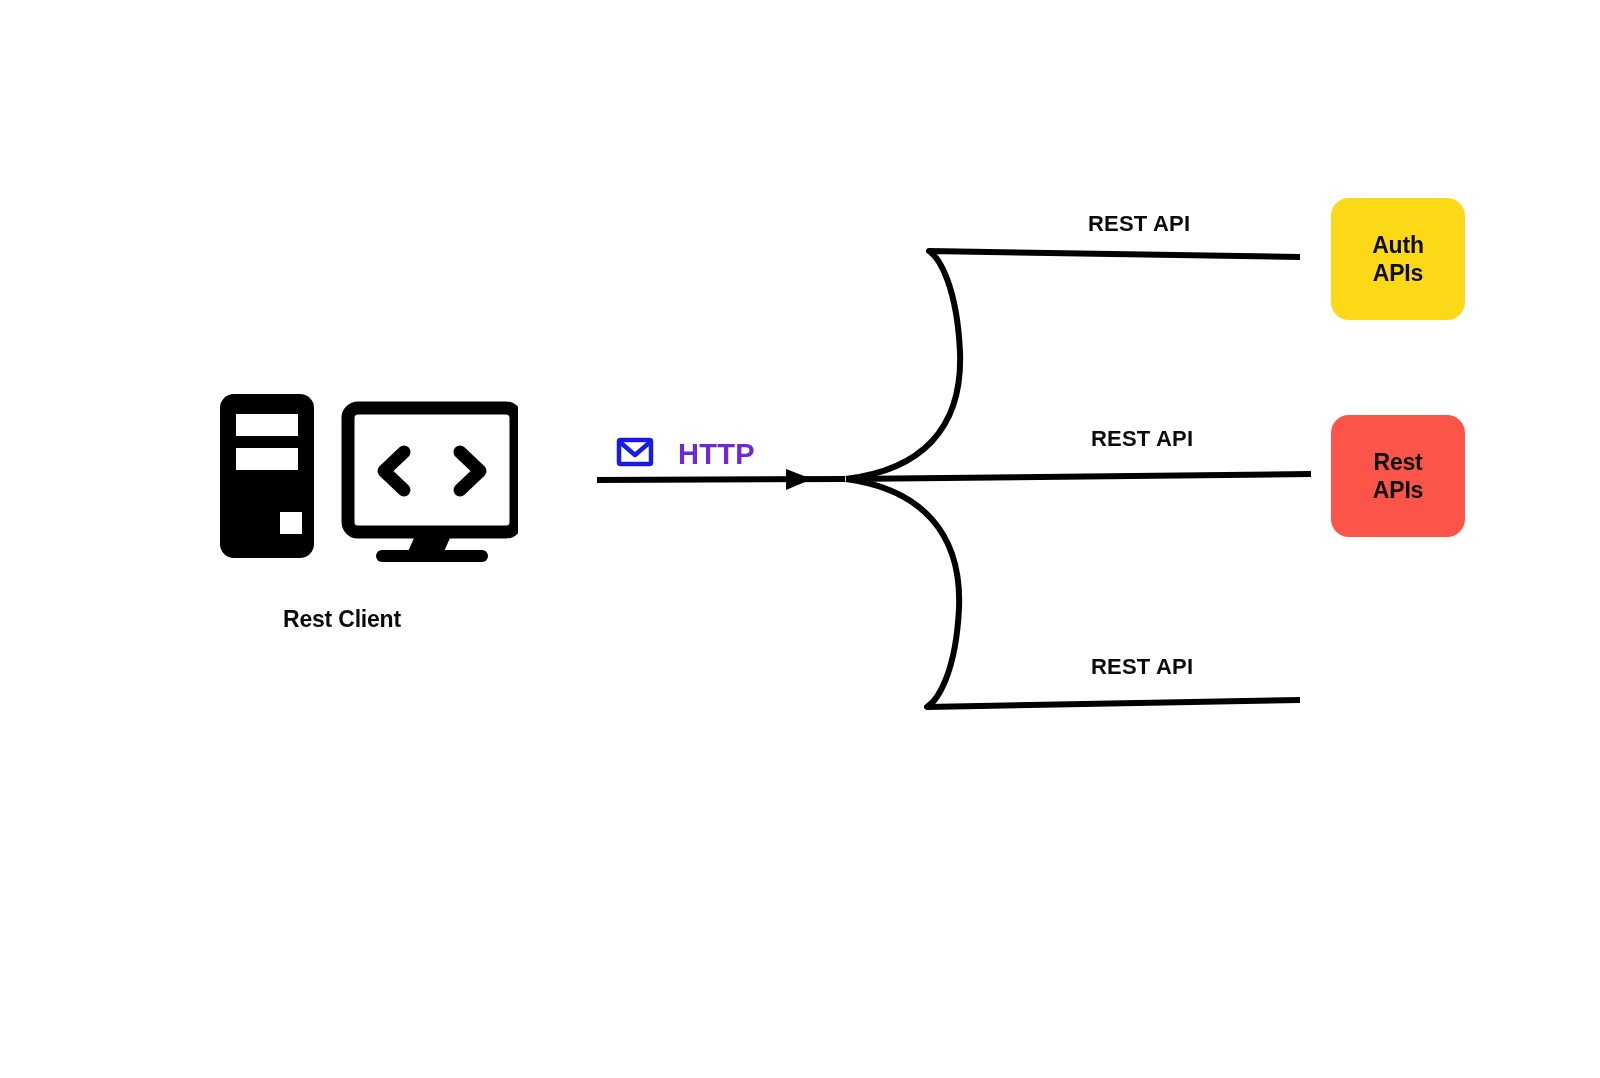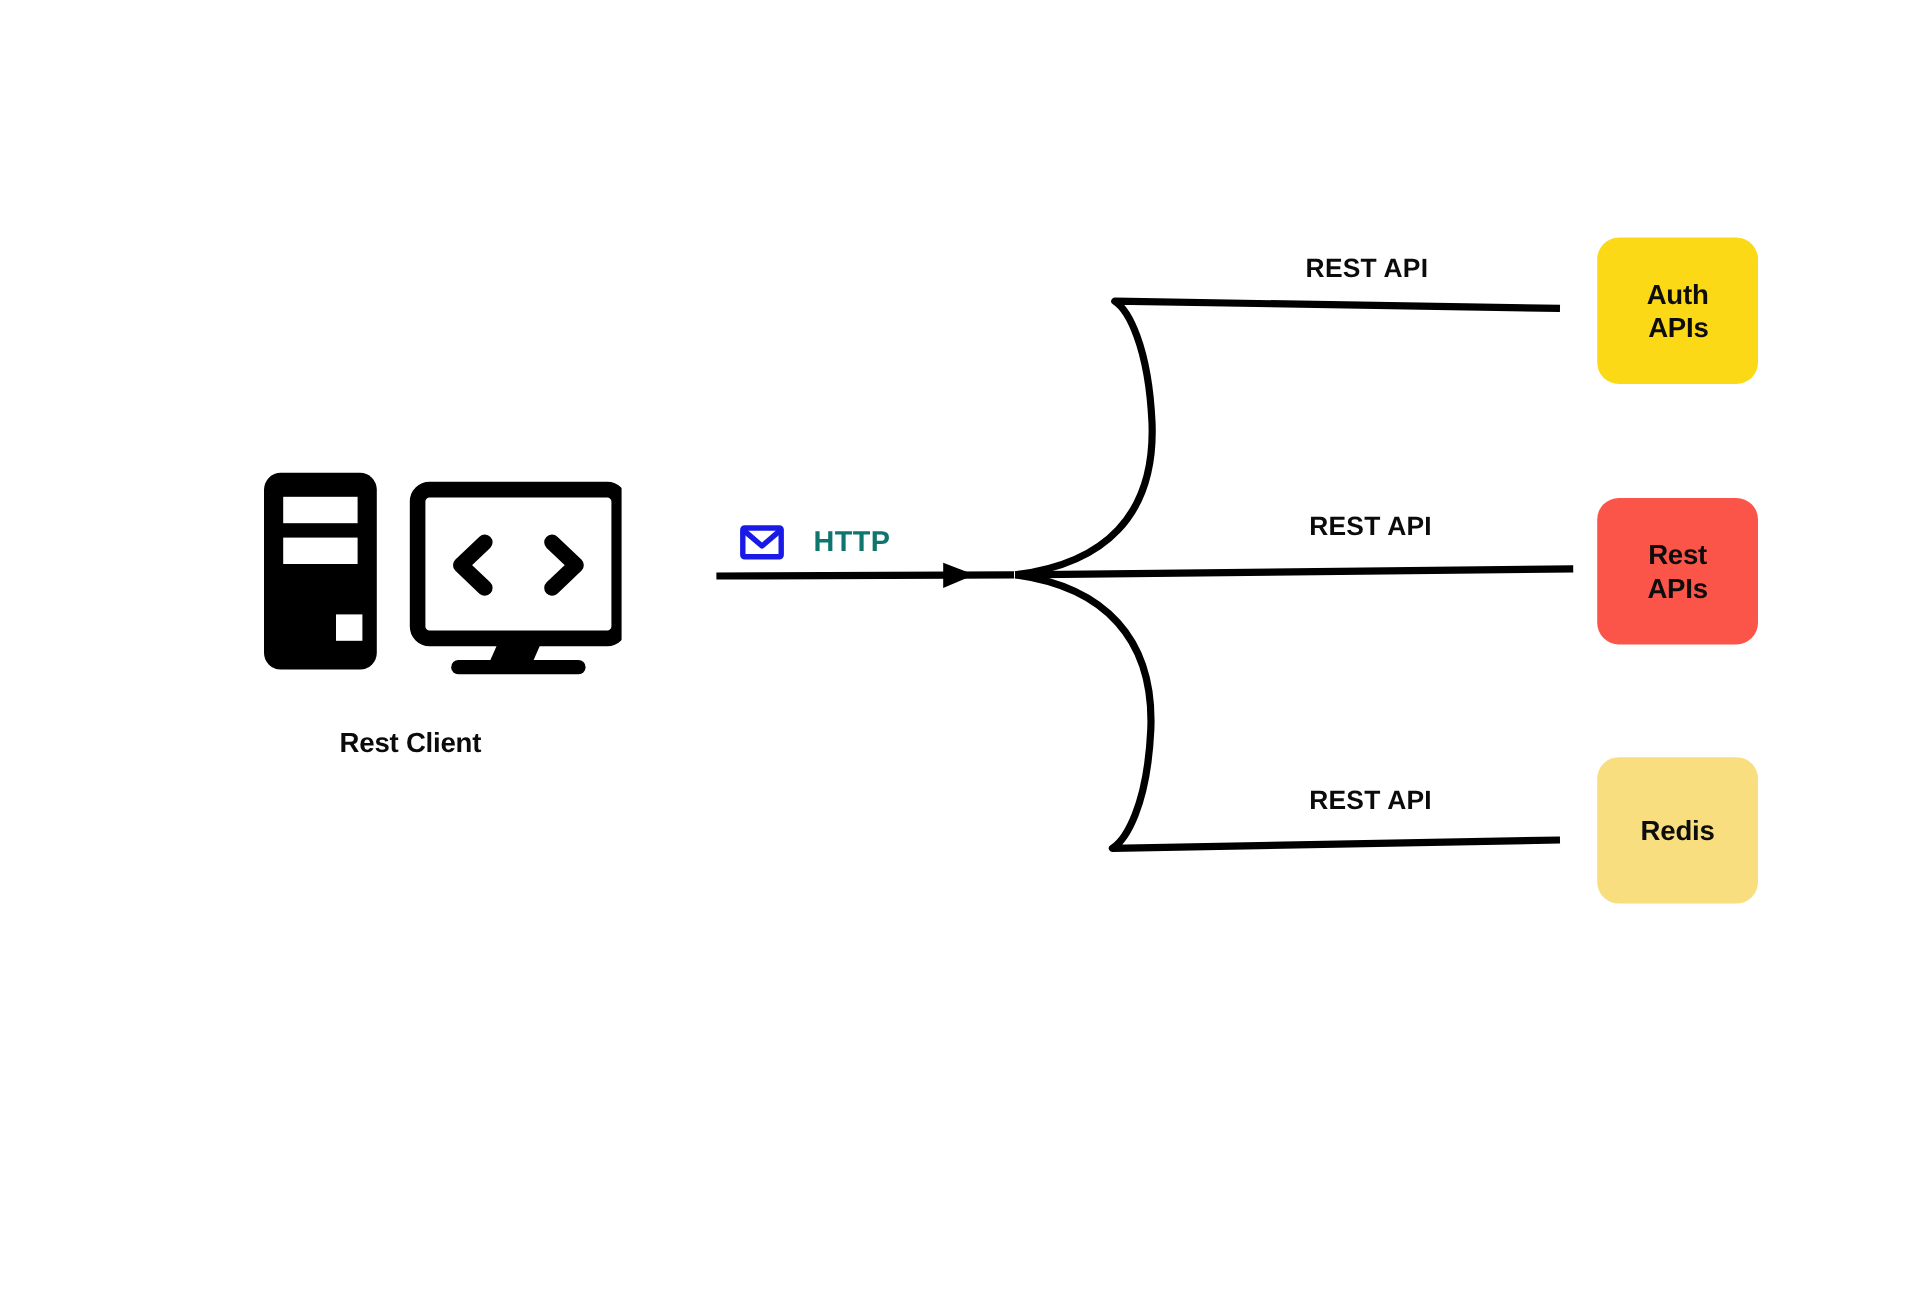--- a/index.html
+++ b/index.html
@@ -57,22 +57,22 @@
     font-weight: bold;
     font-size: 23px;
     color: #0b0b0b;
     white-space: nowrap;
     letter-spacing: -0.2px;
     font-family: "Liberation Sans", sans-serif;
   }
   .protocol-label {
     position: absolute;
     font-weight: bold;
-    font-size: 24px;
-    color: #0f766e;
+    font-size: 29px;
+    color: #6d28d9;
     white-space: nowrap;
     letter-spacing: 0.3px;
     font-family: "Liberation Sans", sans-serif;
   }
   .icon-wrap {
     position: absolute;
   }
 </style>
 </head>
 <body style="background: rgb(255, 255, 255);">
@@ -129,33 +129,28 @@
   </div>
 
   <div class="protocol-label" style="left:678px; top:438px;">HTTP</div>
 
   <div class="edge-label" style="left:1043px; top:211px;">REST API</div>
 
   <div class="edge-label" style="left:1046px; top:426px;">REST API</div>
 
   <div class="edge-label" style="left:1046px; top:654px;">REST API</div>
 
-  <div class="node-box" id="node-auth" style="left: 1331px; top: 198px; width: 134px; height: 122px; background: rgb(252, 217, 23); color: rgb(13, 13, 13); text-align: right;">
+  <div class="node-box" id="node-auth" style="left: 1331px; top: 198px; width: 134px; height: 122px; background: rgb(252, 217, 23); color: rgb(13, 13, 13);">
     <div>
       <div>Auth</div>
       <div>APIs</div>
     </div>
   </div>
 
   <div class="node-box" id="node-core" style="left: 1331px; top: 415px; width: 134px; height: 122px; background: rgb(251, 85, 74); color: rgb(13, 13, 13);">
     <div>
       <div>Rest</div>
       <div>APIs</div>
     </div>
   </div>
 
-  <div class="node-box" id="node-redis" style="left: 1331px; top: 631px; width: 134px; height: 122px; background: rgb(248, 222, 126); color: rgb(13, 13, 13);">
-    <div>
-      <div>Redis</div>
-    </div>
-  </div>
 
 </div>
 
 </body></html>

